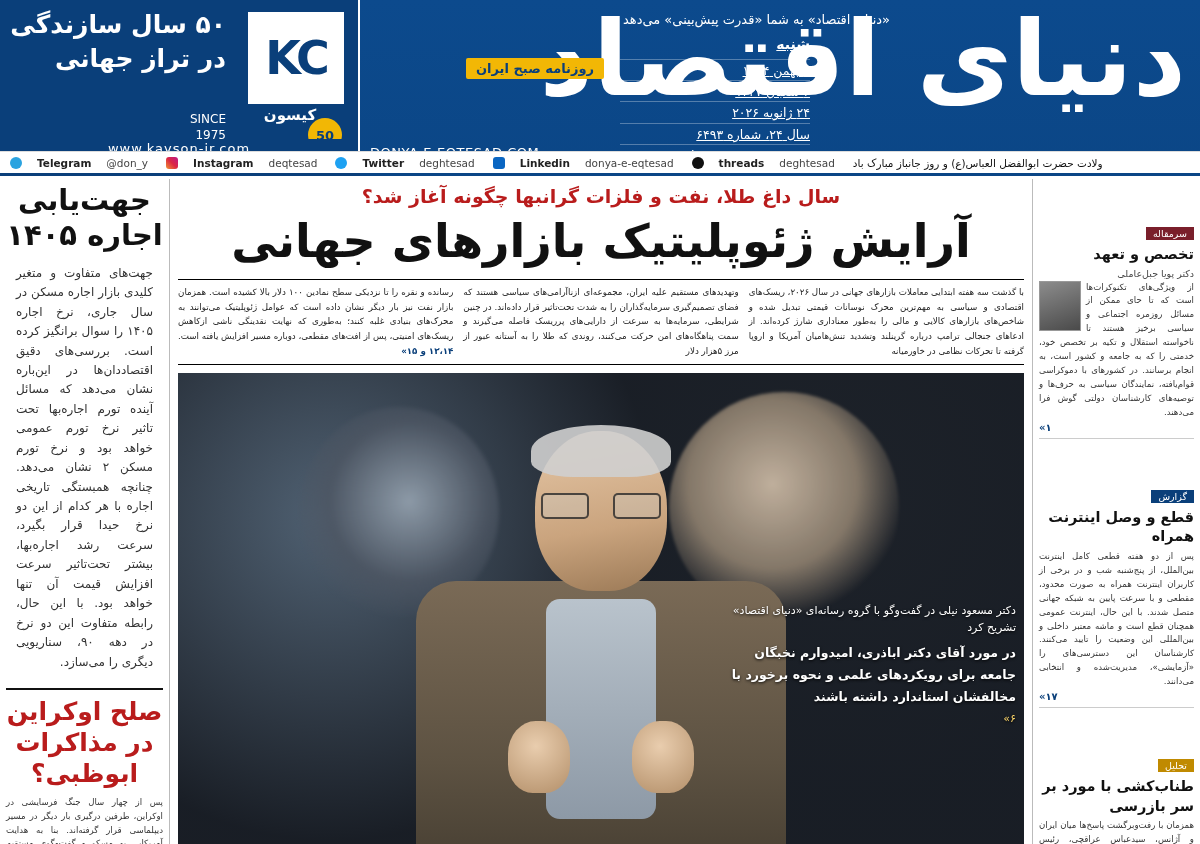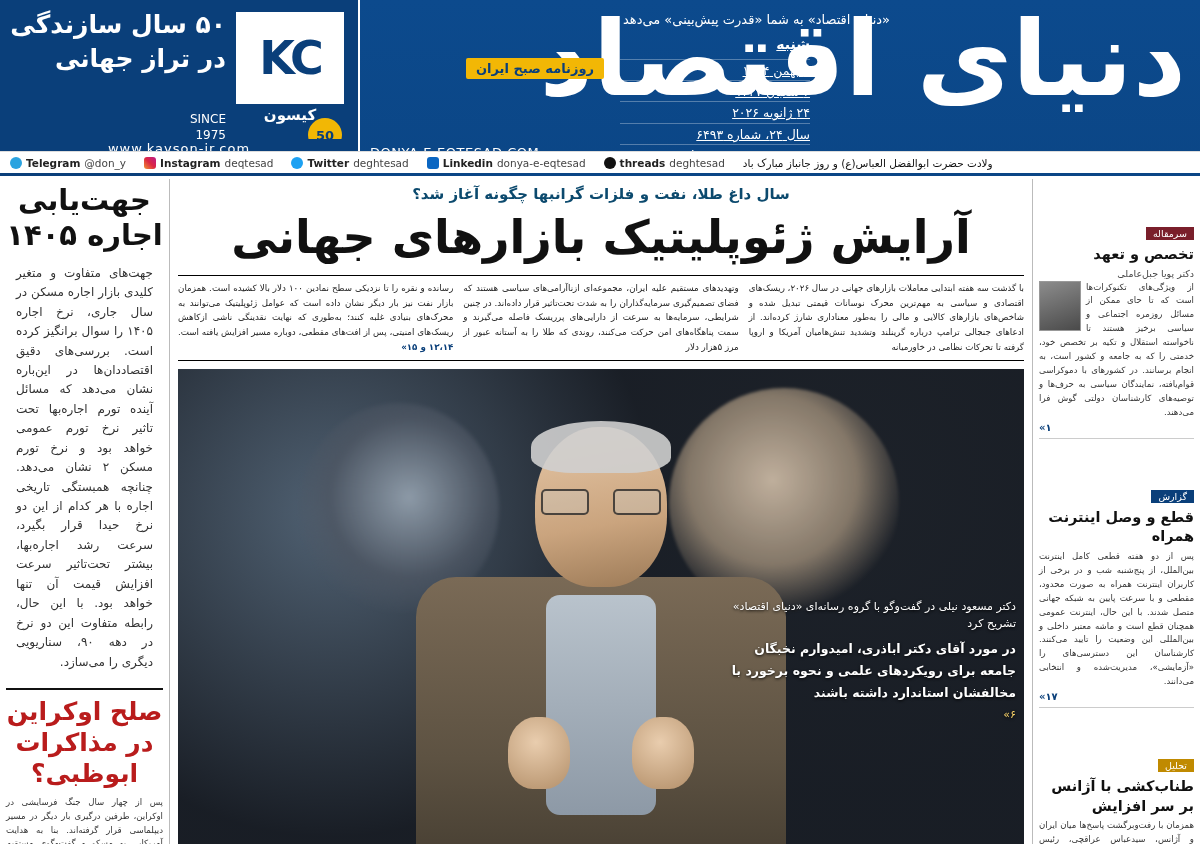--- a/index.html
+++ b/index.html
@@ -91,21 +91,21 @@
     position: absolute;
     left: 0; top: 0;
     width: 358px; height: 158px;
     background: #0a3f7a;
     color: #fff;
     overflow: hidden;
   }
   .ad-logo {
     position: absolute;
     right: 14px; top: 12px;
-    width: 108px; height: 92px;
+    width: 96px; height: 92px;
     background: #fff;
     color: #0a3f7a;
     display: flex; align-items: center; justify-content: center;
     font-size: 46px; font-weight: bold; letter-spacing: -3px; margin-left: 28px;
   }
   .ad-logo-sub {
     position: absolute;
     right: 14px; top: 106px;
     width: 108px;
     text-align: center;
@@ -160,21 +160,21 @@
     flex-direction: row;
     align-items: center;
     justify-content: flex-start;
     gap: 18px;
     padding: 0 10px;
     font-size: 10.5px;
     color: #222;
     direction: ltr;
     border-top: 1px solid #ddd;
   }
-  .soc { display: flex; align-items: center; gap: 4px; white-space: nowrap; }
+  .soc { display: flex; align-items: center; gap: 15px; white-space: nowrap; }
   .soc .ic {
     width: 12px; height: 12px; border-radius: 3px;
     display: inline-block;
   }
   .soc .ic.telegram { background: #2aa3e0; border-radius: 50%; }
   .soc .ic.instagram { background: linear-gradient(45deg,#f09433,#dc2743,#bc1888); }
   .soc .ic.twitter { background: #1da1f2; border-radius: 50%; }
   .soc .ic.linkedin { background: #0a66c2; }
   .soc .ic.threads { background: #111; border-radius: 50%; }
   .soc .lbl { font-weight: bold; }
@@ -253,23 +253,23 @@
   }
 
   
   .col-main {
     flex: 1;
     padding: 4px 8px 0 8px;
     position: relative;
   }
   .lead-question {
     text-align: center;
-    font-size: 15px;
-    font-weight: bold;
-    color: #0c4a6e;
+    font-size: 19px;
+    font-weight: bold;
+    color: #b91c1c;
     margin: 2px 0 6px 0;
   }
   .lead-title {
     text-align: center;
     font-size: 46px;
     font-weight: bold;
     color: #111;
     line-height: 1.22;
     margin: 0 0 10px 0;
     letter-spacing: -1px;
@@ -581,21 +581,21 @@
 
       <div class="brief">
         <span class="kicker blue">گزارش</span>
         <h3>قطع و وصل اینترنت همراه</h3>
         <p>پس از دو هفته قطعی کامل اینترنت بین‌الملل، از پنج‌شنبه شب و در برخی از کاربران اینترنت همراه به صورت محدود، مقطعی و با سرعت پایین به شبکه جهانی متصل شدند. با این حال، اینترنت عمومی همچنان قطع است و ماشه معتبر داخلی و بین‌المللی این وضعیت را تایید می‌کنند. کارشناسان این دسترسی‌های را «آزمایشی»، مدیریت‌شده و انتخابی می‌دانند.</p>
         <div class="pagelink">۱۷»</div>
       </div>
 
       <div class="brief">
         <span class="kicker gold">تحلیل</span>
-        <h3>طناب‌کشی با آژانس بر سر افزایش</h3>
+        <h3>طناب‌کشی با مورد بر سر بازرسی</h3>
         <p>همزمان با رفت‌وبرگشت پاسخ‌ها میان ایران و آژانس، سیدعباس عراقچی، رئیس سازمان انرژی اتمی، با طرح لزوم تعیین موضوع آژانس درباره حمله به تاسیسات هسته‌ای، دسترسی به سایت‌های آسیب‌دیده را منوط به تدوین دستورالعمل جدید دانست، درحالی که رافائل گروسی خواستار ازسرگیری فوری بازرسی‌ها از ایران است.</p>
         <div class="pagelink">۲»</div>
       </div>
 
       <div class="brief">
         
         
         
         
       </div>

